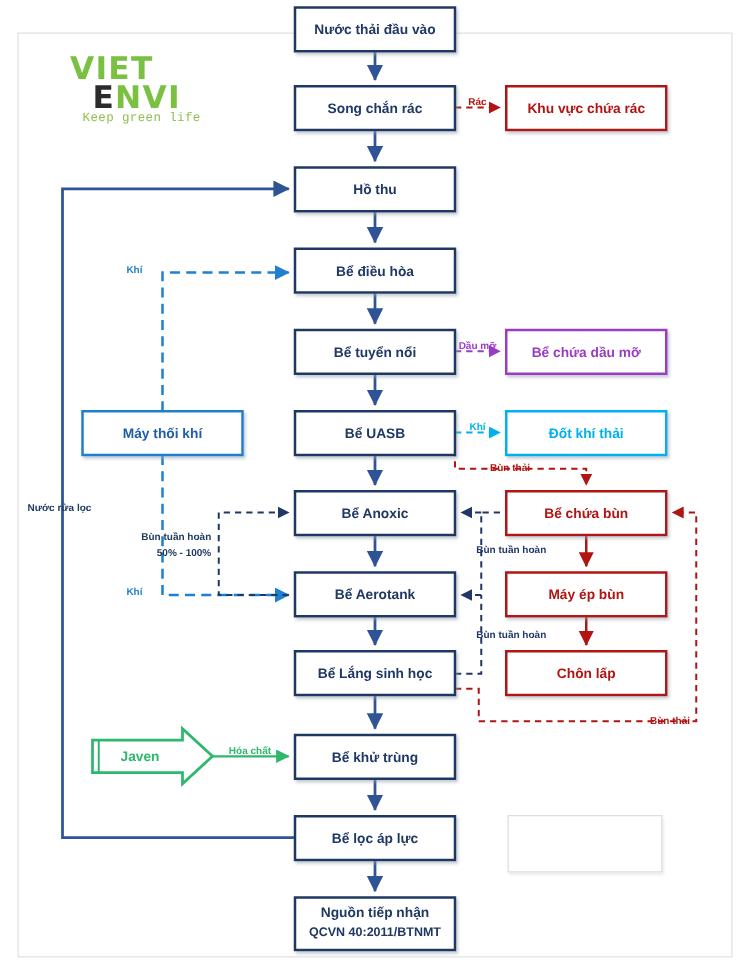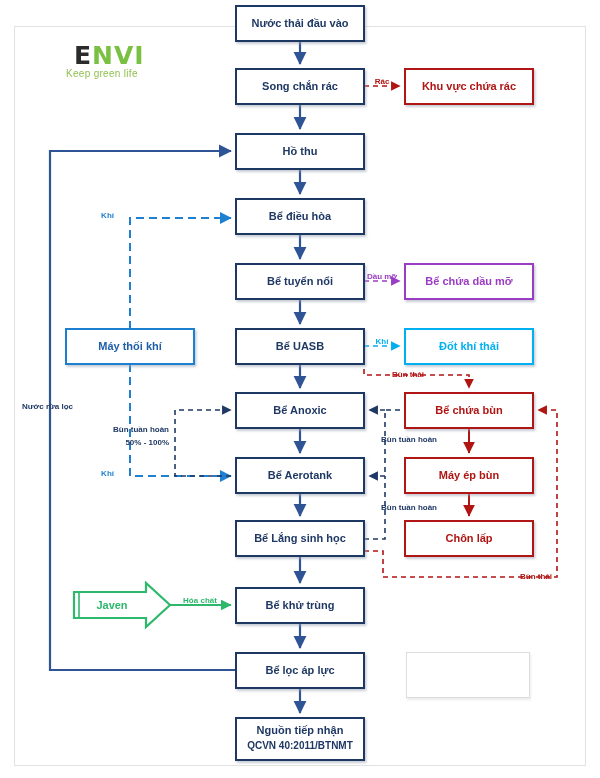--- a/index.html
+++ b/index.html
@@ -64,21 +64,21 @@
     line-height: 22px;
   }
   .logo-bot {
     font-size: 25px;
     line-height: 24px;
     padding-left: 18px;
   }
   .logo-e { color: #2b2b2b; }
   .logo-nvi { color: #7ac143; text-align: right; }
   .logo-tag {
-    font-family: Liberation Sans, sans-serif;
+    font-family: Liberation Mono, monospace;
     font-size: 10px;
     color: #8fbf4e;
     padding-left: 10px;
     letter-spacing: .3px;
   }
   .blank-box {
     position: absolute;
     left: 406px;
     top: 652px;
     width: 124px;
@@ -90,20 +90,21 @@
   }
 </style>
 </head>
 <body>
 
 <div id="page">
 
   <div id="frame"></div>
 
   <div class="logo-wrap">
+    <div class="logo-top">VIET</div>
     <div class="logo-bot"><span class="logo-e">E</span><span class="logo-nvi">NVI</span></div>
     <div class="logo-tag">Keep green life</div>
   </div>
 
   <div class="blank-box"></div>
 
   <svg id="diagram" viewBox="0 0 600 778">
     <defs>
       <marker id="arrow-navy" markerWidth="7" markerHeight="7" refX="5.6" refY="3" orient="auto">
         <path d="M0,0 L6,3 L0,6 z" fill="#2e5496"></path>

